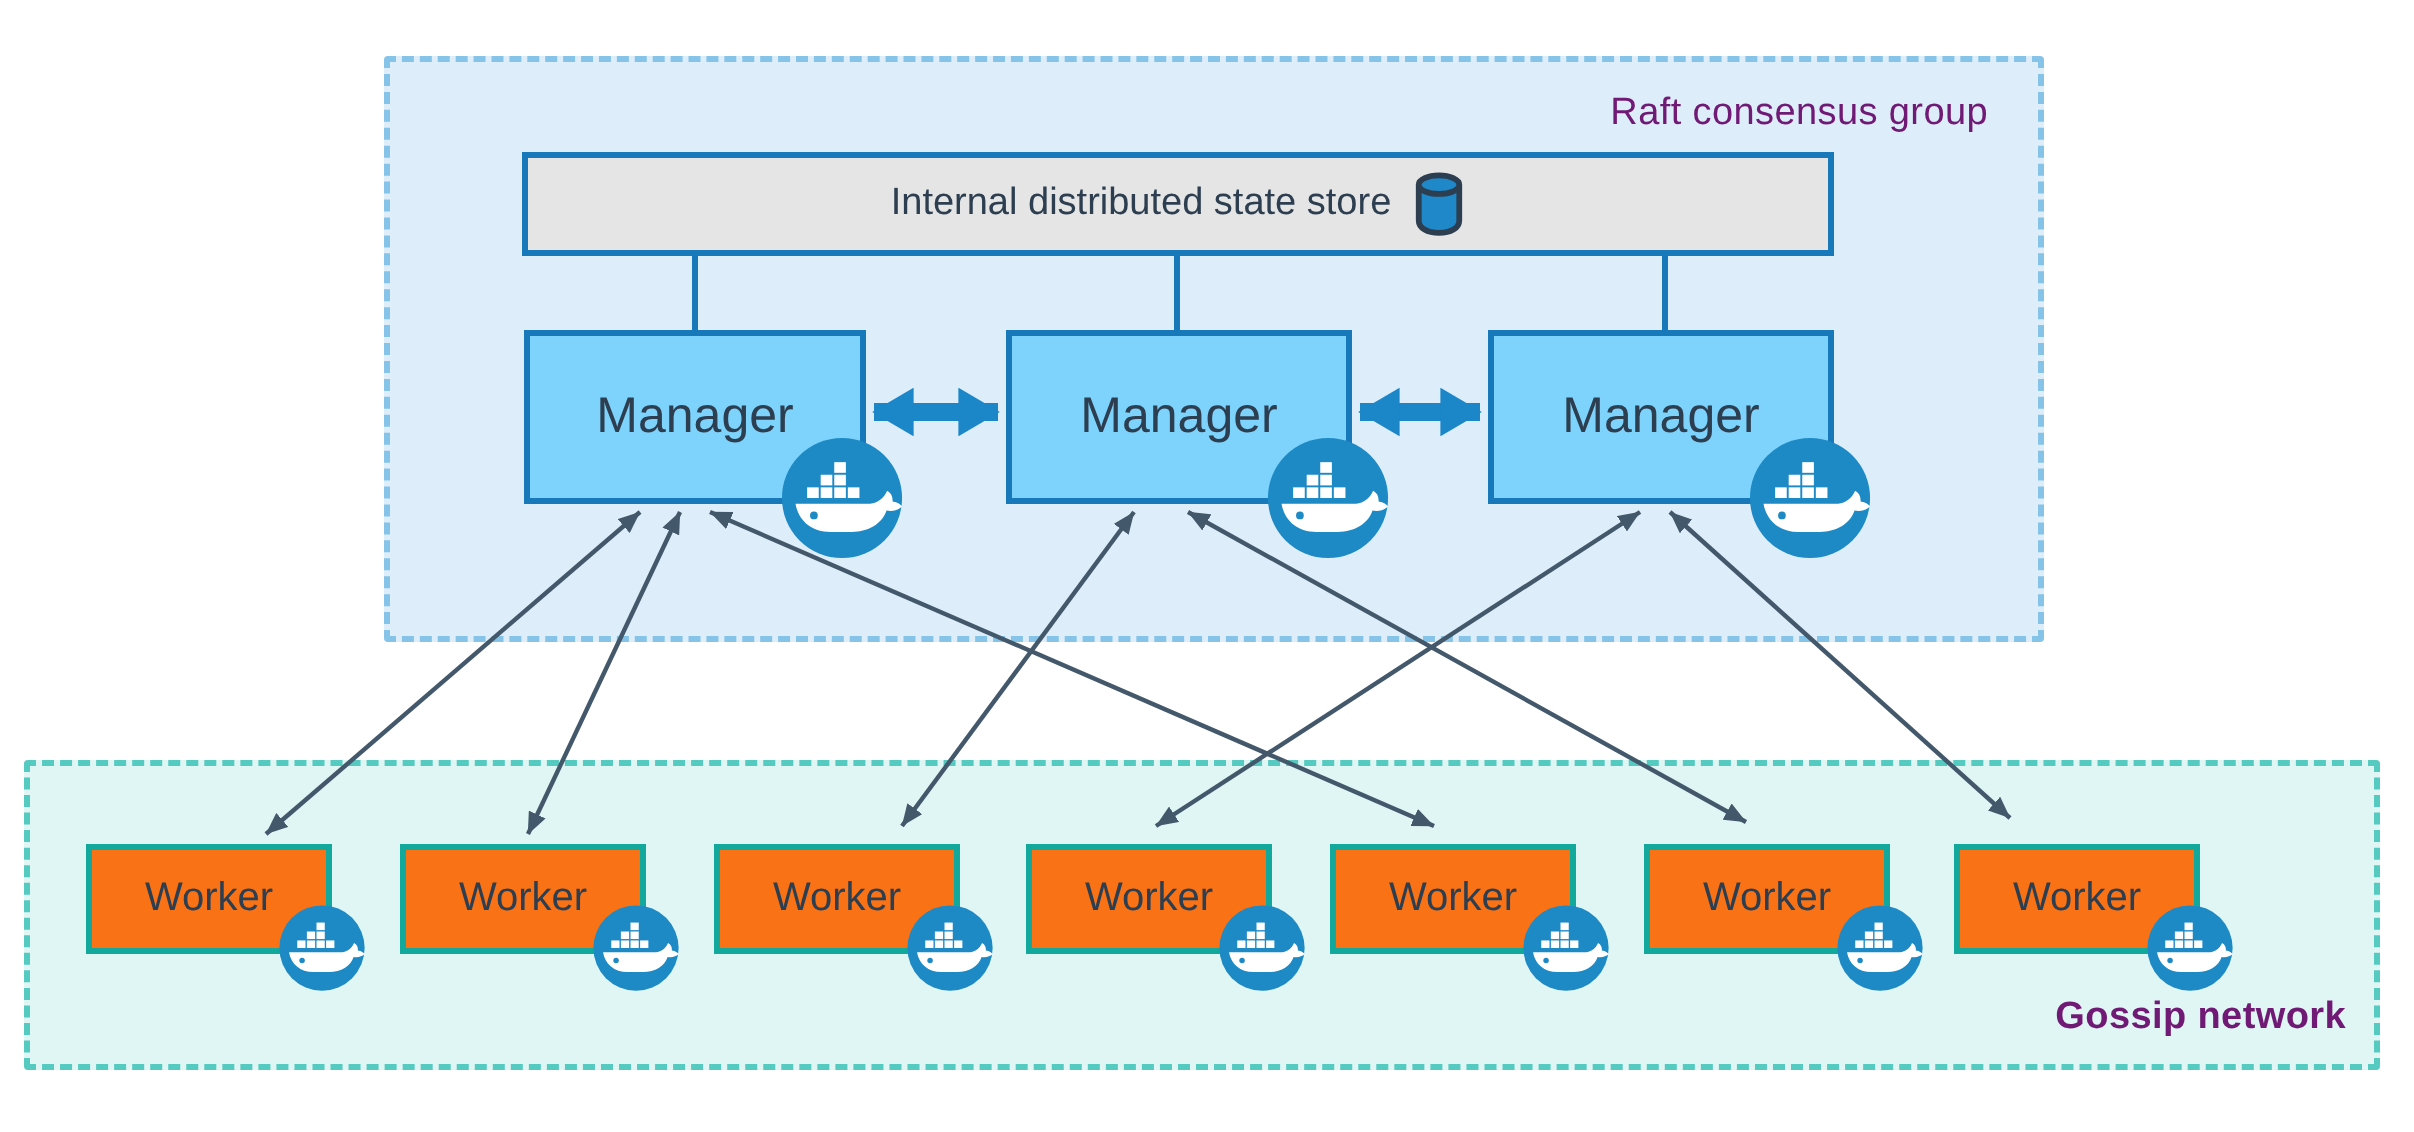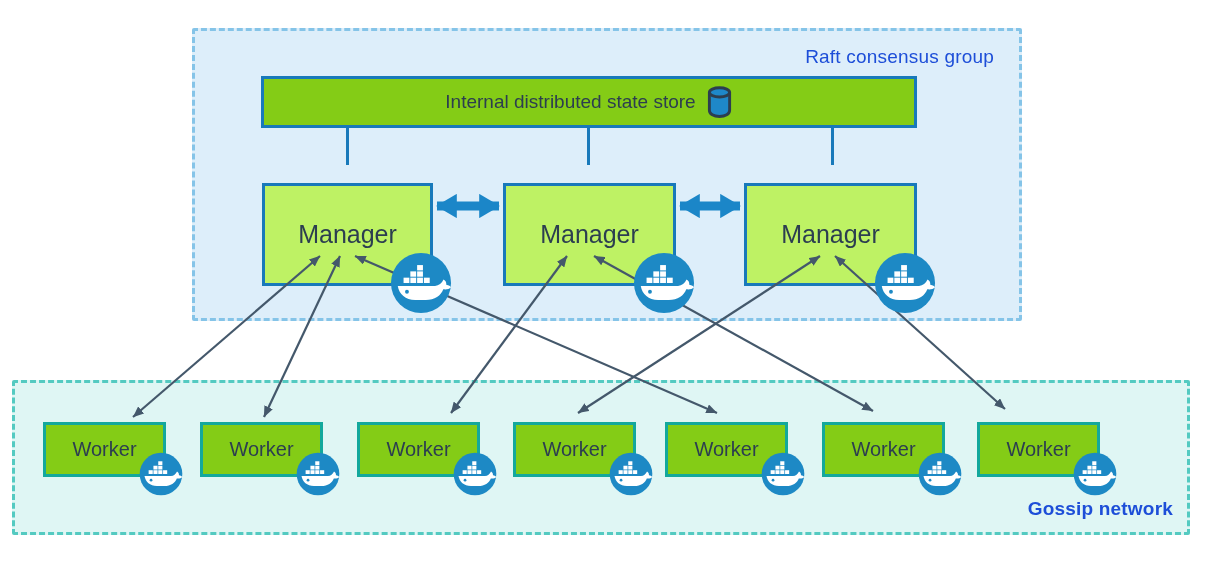--- a/index.html
+++ b/index.html
@@ -1,28 +1,28 @@
 <!DOCTYPE html>
 <html><head>
 <meta charset="utf-8">
 <style>
   html,body{margin:0;padding:0;background:#ffffff;}
   #canvas{position:relative;width:1207px;height:566px;background:#ffffff;overflow:hidden;
           font-family:"Liberation Sans", sans-serif;color:#2c3e50;}
   .group{position:absolute;box-sizing:border-box;border-radius:2px;}
   .raft{left:192px;top:28px;width:830px;height:293px;background:#ddeefa;border:3px dashed #85c4e8;}
   .gossip{left:12px;top:380px;width:1178px;height:155px;background:#dff6f4;border:3px dashed #54cac1;}
-  .corner-label{position:absolute;font-size:19px;color:#1d4ed8;white-space:nowrap;letter-spacing:.2px;}
+  .corner-label{position:absolute;font-size:19px;color:#701a75;white-space:nowrap;letter-spacing:.2px;}
   .raft-label{right:25px;top:15px;}
   .gossip-label{right:14px;bottom:12px;font-weight:bold;}
   .node{position:absolute;box-sizing:border-box;display:flex;align-items:center;justify-content:center;}
-  .store{left:261px;top:76px;width:656px;height:52px;background:#84cc16;border:3px solid #1879ba;}
+  .store{left:261px;top:76px;width:656px;height:52px;background:#e5e5e5;border:3px solid #1879ba;}
   .store-inner{display:flex;align-items:center;gap:10px;font-size:19px;}
-  .manager{top:165px;height:103px;background:#bef264;border:3px solid #1879ba;font-size:25px;margin-top:18px;}
-  .worker{top:422px;height:55px;width:123px;background:#84cc16;border:3px solid #13a89c;font-size:20px;}
+  .manager{top:165px;height:87px;background:#7dd3fc;border:3px solid #1879ba;font-size:25px;}
+  .worker{top:422px;height:55px;width:123px;background:#f97316;border:3px solid #13a89c;font-size:20px;}
   .whale{position:absolute;z-index:3;pointer-events:none;}
   .manager .whale{right:-22px;bottom:-31px;width:62px;height:62px;}
   .worker .whale{right:-20px;bottom:-22px;width:44px;height:44px;}
   .connector{position:absolute;top:126px;height:39px;width:3px;background:#1879ba;}
   #arrows{position:absolute;left:0;top:0;width:1207px;height:566px;z-index:2;pointer-events:none;}
   .worker-arrow{stroke:#44586b;stroke-width:2.2;}
   .peer-arrow{stroke:#1b86c8;stroke-width:9;}
   .defs-holder{position:absolute;width:0;height:0;overflow:hidden;}
 </style>
 </head>

